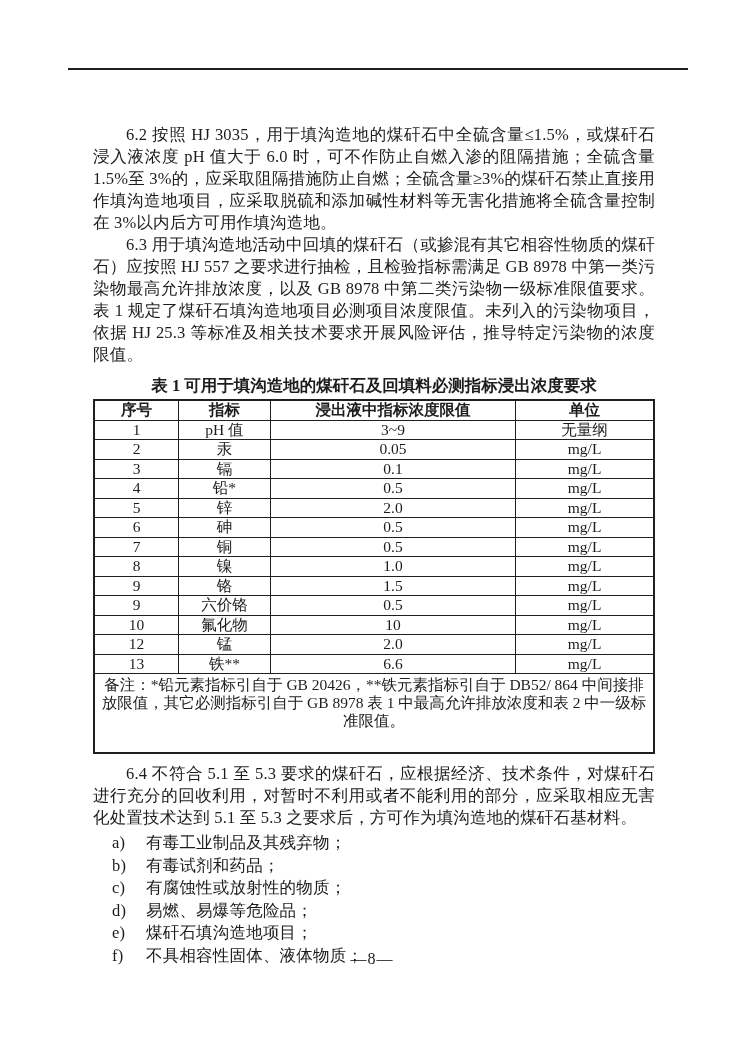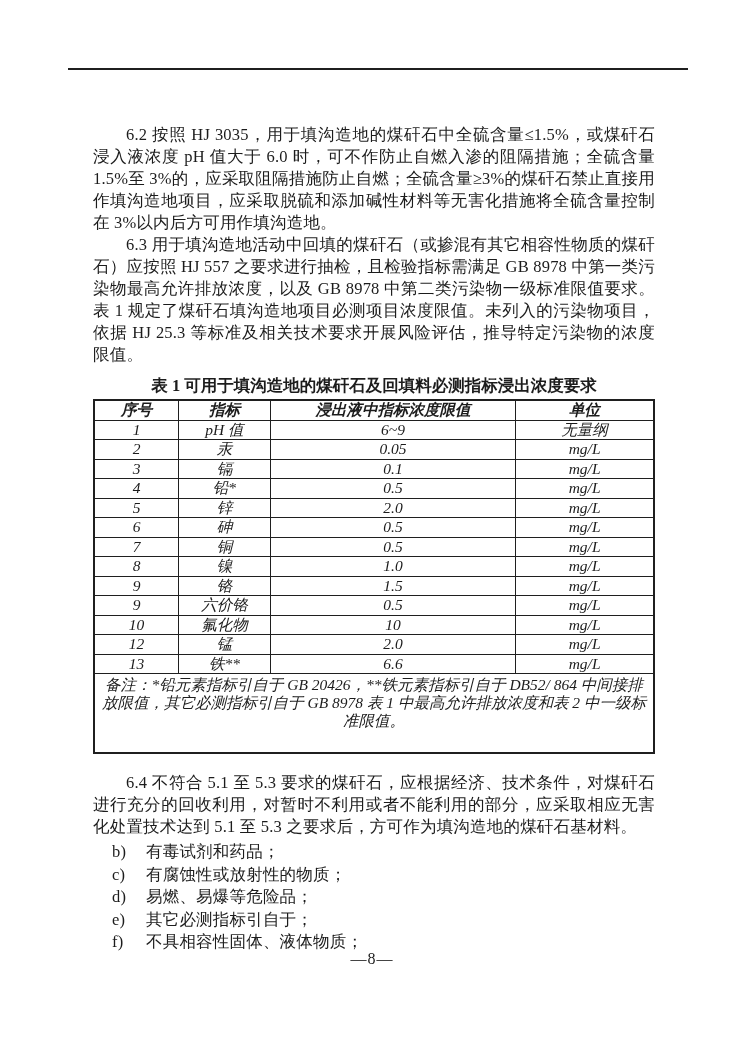--- a/index.html
+++ b/index.html
@@ -44,32 +44,31 @@
   }
   table.limits th, table.limits td {
     border:1px solid #1f1f1f;
     font-size:15.5px;
     text-align:center;
     padding:0 2px;
     height:18.5px;
     line-height:18px;
     overflow:hidden;
     white-space:nowrap;
-    font-style:italic;
   }
   table.limits th { font-weight:bold; }
   td.note-cell {
     text-align:center;
     white-space:normal !important;
     font-size:16px;
     line-height:22px;
     height:auto !important;
     padding:2px 6px 22px 6px !important;
   }
-  .after-table { margin-top:18px; }
+  .after-table { margin-top:9px; }
   .list { margin-top:3px; padding-left:19px; }
   .list-item {
     font-size:16.5px;
     line-height:22.5px;
     letter-spacing:0.2px;
   }
   .list-marker { display:inline-block; width:34px; }
   .footer {
     position:absolute;
     top:950px; left:0; right:0;
@@ -102,21 +101,21 @@
           <th>序号</th>
           <th>指标</th>
           <th>浸出液中指标浓度限值</th>
           <th>单位</th>
         </tr>
       </thead>
       <tbody>
         <tr>
           <td>1</td>
           <td>pH 值</td>
-          <td>6~9</td>
+          <td>3~9</td>
           <td>无量纲</td>
         </tr>
         <tr>
           <td>2</td>
           <td>汞</td>
           <td>0.05</td>
           <td>mg/L</td>
         </tr>
         <tr>
           <td>3</td>
@@ -187,30 +186,33 @@
         <tr>
           <td class="note-cell" colspan="4">备注：*铅元素指标引自于 GB 20426，**铁元素指标引自于 DB52/ 864 中间接排放限值，其它必测指标引自于 GB 8978 表 1 中最高允许排放浓度和表 2 中一级标准限值。</td>
         </tr>
       </tbody>
     </table>
 
     <p class="para after-table">6.4 不符合 5.1 至 5.3 要求的煤矸石，应根据经济、技术条件，对煤矸石进行充分的回收利用，对暂时不利用或者不能利用的部分，应采取相应无害化处置技术达到 5.1 至 5.3 之要求后，方可作为填沟造地的煤矸石基材料。</p>
 
     <div class="list">
       <div class="list-item">
+        <span class="list-marker">a)</span><span>有毒工业制品及其残弃物；</span>
+      </div>
+      <div class="list-item">
         <span class="list-marker">b)</span><span>有毒试剂和药品；</span>
       </div>
       <div class="list-item">
         <span class="list-marker">c)</span><span>有腐蚀性或放射性的物质；</span>
       </div>
       <div class="list-item">
         <span class="list-marker">d)</span><span>易燃、易爆等危险品；</span>
       </div>
       <div class="list-item">
-        <span class="list-marker">e)</span><span>其它必测指标引自于；</span>
+        <span class="list-marker">e)</span><span>煤矸石填沟造地项目；</span>
       </div>
       <div class="list-item">
         <span class="list-marker">f)</span><span>不具相容性固体、液体物质；</span>
       </div>
     </div>
   </div>
 
   <div class="footer">—8—</div>
 </div>
 

